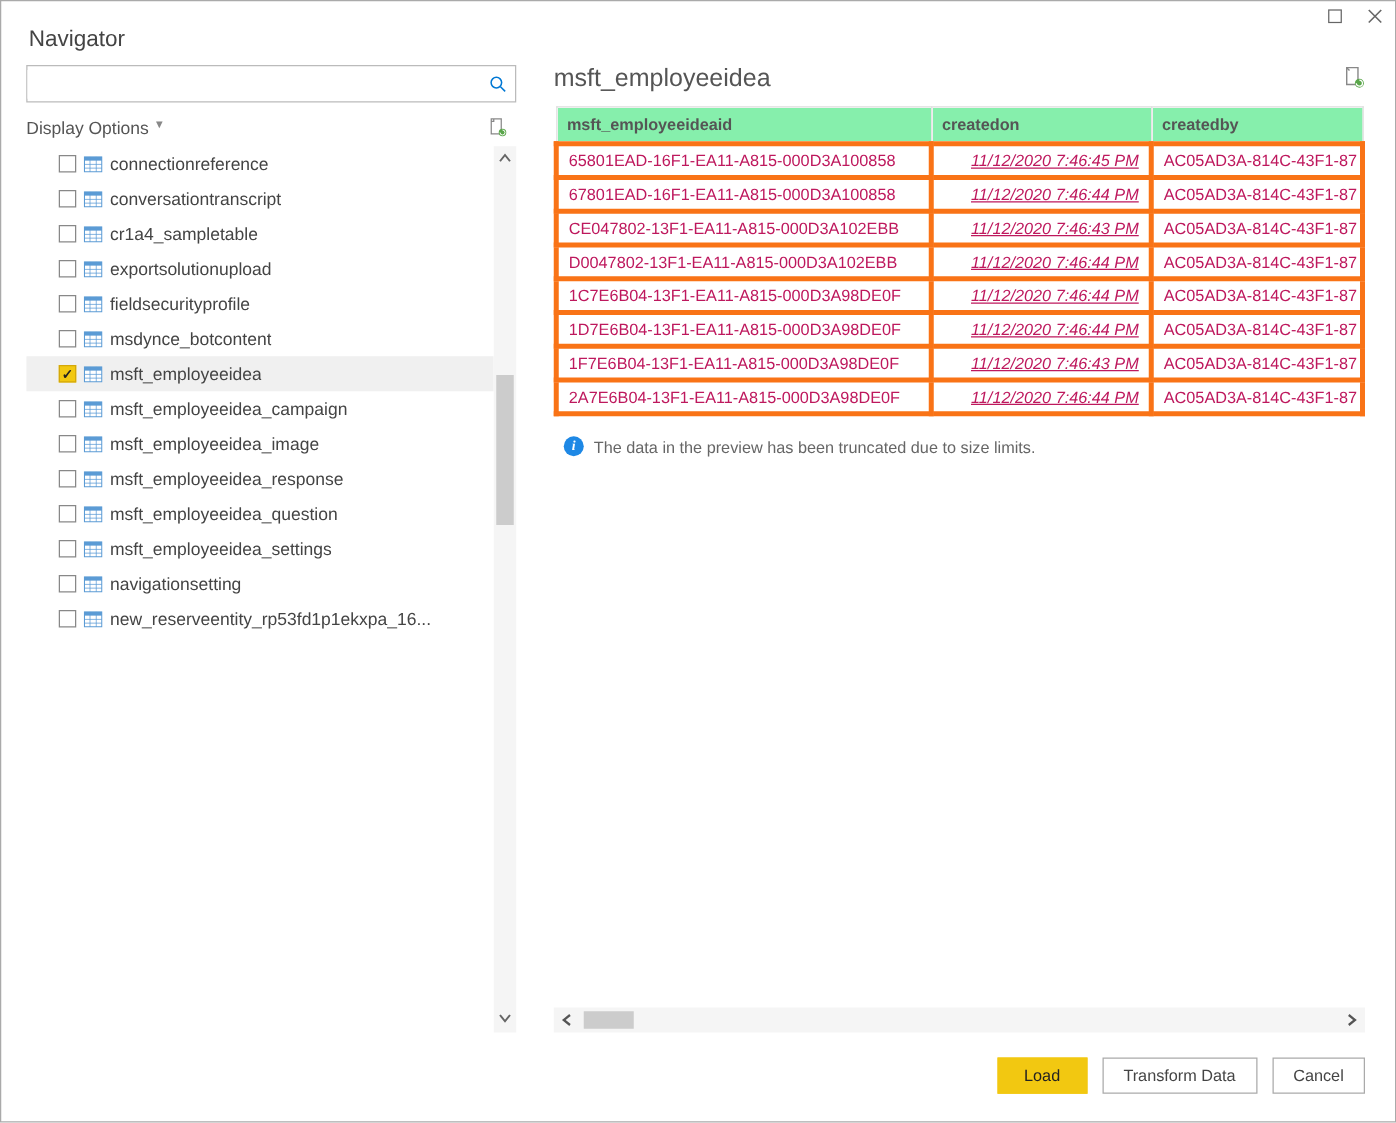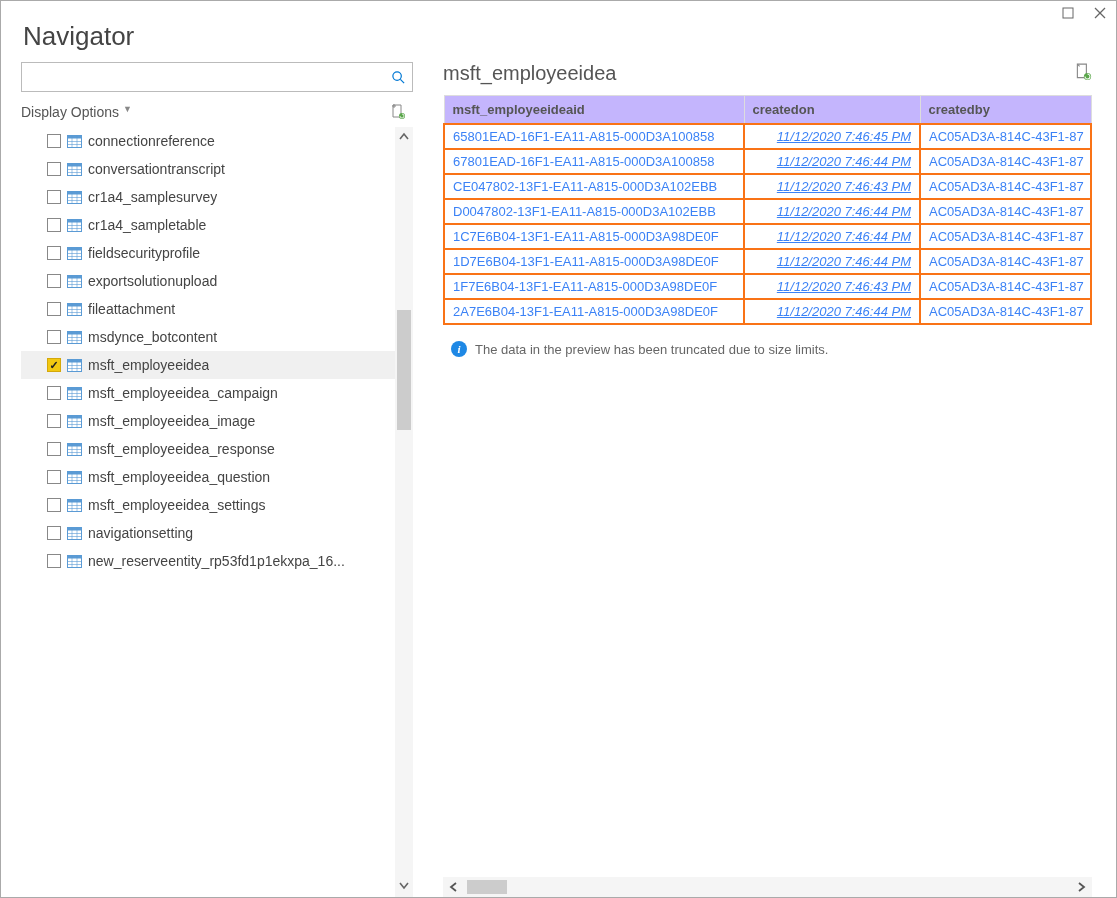--- a/index.html
+++ b/index.html
@@ -33,21 +33,21 @@
     }
     .titlebar-controls .control-btn {
       width: 16px;
       height: 16px;
       cursor: pointer;
       display: flex;
       align-items: center;
       justify-content: center;
     }
     .page-title {
-      font-size: 26px;
+      font-size: 18px;
       font-weight: 400;
       color: #444;
       padding: 20px 22px 10px 22px;
     }
     .main-content {
       display: flex;
       flex: 1;
       min-height: 0;
       padding: 0 0 0 20px;
     }
@@ -196,34 +196,34 @@
       cursor: pointer;
     }
     .preview-table {
       border-collapse: collapse;
       width: 100%;
       font-size: 13px;
       table-layout: fixed;
     }
     .preview-table th {
       text-align: left;
-      background: #c4b5fd;
+      background: #86efac;
       border: 1px solid #ddd;
       padding: 6px 8px;
       font-weight: 600;
       color: #555;
       white-space: nowrap;
       overflow: hidden;
     }
     .preview-table td {
-      border: 2px solid #f97316;
+      border: 4px solid #f97316;
       padding: 4px 8px;
       white-space: nowrap;
       overflow: hidden;
-      color: #3b82f6;
+      color: #be185d;
     }
     .preview-table td.date {
       font-style: italic;
       text-align: right;
       text-decoration: underline;
     }
     .preview-table col.c1 { width: 300px; }
     .preview-table col.c2 { width: 176px; }
     .preview-table col.c3 { width: auto; }
     .info-row {
@@ -385,77 +385,49 @@
               <span class="table-icon">
                 <svg width="15" height="13" viewBox="0 0 15 13">
                   <rect x="0.5" y="0.5" width="14" height="12" fill="#fff" stroke="#5b9bd5" stroke-width="1"></rect>
                   <rect x="0.5" y="0.5" width="14" height="3" fill="#5b9bd5"></rect>
                   <line x1="5" y1="0.5" x2="5" y2="12.5" stroke="#5b9bd5" stroke-width="0.6"></line>
                   <line x1="10" y1="0.5" x2="10" y2="12.5" stroke="#5b9bd5" stroke-width="0.6"></line>
                   <line x1="0.5" y1="6.5" x2="14.5" y2="6.5" stroke="#5b9bd5" stroke-width="0.6"></line>
                   <line x1="0.5" y1="9.5" x2="14.5" y2="9.5" stroke="#5b9bd5" stroke-width="0.6"></line>
                 </svg>
               </span>
-              <span class="tree-label">cr1a4_samplesurvey</span>
-            </div>
-            <div class="tree-item">
-              <span class="chk"></span>
-              <span class="table-icon">
-                <svg width="15" height="13" viewBox="0 0 15 13">
-                  <rect x="0.5" y="0.5" width="14" height="12" fill="#fff" stroke="#5b9bd5" stroke-width="1"></rect>
-                  <rect x="0.5" y="0.5" width="14" height="3" fill="#5b9bd5"></rect>
-                  <line x1="5" y1="0.5" x2="5" y2="12.5" stroke="#5b9bd5" stroke-width="0.6"></line>
-                  <line x1="10" y1="0.5" x2="10" y2="12.5" stroke="#5b9bd5" stroke-width="0.6"></line>
-                  <line x1="0.5" y1="6.5" x2="14.5" y2="6.5" stroke="#5b9bd5" stroke-width="0.6"></line>
-                  <line x1="0.5" y1="9.5" x2="14.5" y2="9.5" stroke="#5b9bd5" stroke-width="0.6"></line>
-                </svg>
-              </span>
               <span class="tree-label">cr1a4_sampletable</span>
             </div>
             <div class="tree-item">
               <span class="chk"></span>
               <span class="table-icon">
                 <svg width="15" height="13" viewBox="0 0 15 13">
                   <rect x="0.5" y="0.5" width="14" height="12" fill="#fff" stroke="#5b9bd5" stroke-width="1"></rect>
                   <rect x="0.5" y="0.5" width="14" height="3" fill="#5b9bd5"></rect>
                   <line x1="5" y1="0.5" x2="5" y2="12.5" stroke="#5b9bd5" stroke-width="0.6"></line>
                   <line x1="10" y1="0.5" x2="10" y2="12.5" stroke="#5b9bd5" stroke-width="0.6"></line>
                   <line x1="0.5" y1="6.5" x2="14.5" y2="6.5" stroke="#5b9bd5" stroke-width="0.6"></line>
                   <line x1="0.5" y1="9.5" x2="14.5" y2="9.5" stroke="#5b9bd5" stroke-width="0.6"></line>
                 </svg>
               </span>
+              <span class="tree-label">exportsolutionupload</span>
+            </div>
+            <div class="tree-item">
+              <span class="chk"></span>
+              <span class="table-icon">
+                <svg width="15" height="13" viewBox="0 0 15 13">
+                  <rect x="0.5" y="0.5" width="14" height="12" fill="#fff" stroke="#5b9bd5" stroke-width="1"></rect>
+                  <rect x="0.5" y="0.5" width="14" height="3" fill="#5b9bd5"></rect>
+                  <line x1="5" y1="0.5" x2="5" y2="12.5" stroke="#5b9bd5" stroke-width="0.6"></line>
+                  <line x1="10" y1="0.5" x2="10" y2="12.5" stroke="#5b9bd5" stroke-width="0.6"></line>
+                  <line x1="0.5" y1="6.5" x2="14.5" y2="6.5" stroke="#5b9bd5" stroke-width="0.6"></line>
+                  <line x1="0.5" y1="9.5" x2="14.5" y2="9.5" stroke="#5b9bd5" stroke-width="0.6"></line>
+                </svg>
+              </span>
               <span class="tree-label">fieldsecurityprofile</span>
-            </div>
-            <div class="tree-item">
-              <span class="chk"></span>
-              <span class="table-icon">
-                <svg width="15" height="13" viewBox="0 0 15 13">
-                  <rect x="0.5" y="0.5" width="14" height="12" fill="#fff" stroke="#5b9bd5" stroke-width="1"></rect>
-                  <rect x="0.5" y="0.5" width="14" height="3" fill="#5b9bd5"></rect>
-                  <line x1="5" y1="0.5" x2="5" y2="12.5" stroke="#5b9bd5" stroke-width="0.6"></line>
-                  <line x1="10" y1="0.5" x2="10" y2="12.5" stroke="#5b9bd5" stroke-width="0.6"></line>
-                  <line x1="0.5" y1="6.5" x2="14.5" y2="6.5" stroke="#5b9bd5" stroke-width="0.6"></line>
-                  <line x1="0.5" y1="9.5" x2="14.5" y2="9.5" stroke="#5b9bd5" stroke-width="0.6"></line>
-                </svg>
-              </span>
-              <span class="tree-label">exportsolutionupload</span>
-            </div>
-            <div class="tree-item">
-              <span class="chk"></span>
-              <span class="table-icon">
-                <svg width="15" height="13" viewBox="0 0 15 13">
-                  <rect x="0.5" y="0.5" width="14" height="12" fill="#fff" stroke="#5b9bd5" stroke-width="1"></rect>
-                  <rect x="0.5" y="0.5" width="14" height="3" fill="#5b9bd5"></rect>
-                  <line x1="5" y1="0.5" x2="5" y2="12.5" stroke="#5b9bd5" stroke-width="0.6"></line>
-                  <line x1="10" y1="0.5" x2="10" y2="12.5" stroke="#5b9bd5" stroke-width="0.6"></line>
-                  <line x1="0.5" y1="6.5" x2="14.5" y2="6.5" stroke="#5b9bd5" stroke-width="0.6"></line>
-                  <line x1="0.5" y1="9.5" x2="14.5" y2="9.5" stroke="#5b9bd5" stroke-width="0.6"></line>
-                </svg>
-              </span>
-              <span class="tree-label">fileattachment</span>
             </div>
             <div class="tree-item">
               <span class="chk"></span>
               <span class="table-icon">
                 <svg width="15" height="13" viewBox="0 0 15 13">
                   <rect x="0.5" y="0.5" width="14" height="12" fill="#fff" stroke="#5b9bd5" stroke-width="1"></rect>
                   <rect x="0.5" y="0.5" width="14" height="3" fill="#5b9bd5"></rect>
                   <line x1="5" y1="0.5" x2="5" y2="12.5" stroke="#5b9bd5" stroke-width="0.6"></line>
                   <line x1="10" y1="0.5" x2="10" y2="12.5" stroke="#5b9bd5" stroke-width="0.6"></line>
                   <line x1="0.5" y1="6.5" x2="14.5" y2="6.5" stroke="#5b9bd5" stroke-width="0.6"></line>
@@ -687,14 +659,19 @@
                 <path d="M3 1 L8 5 L3 9" fill="none" stroke="#555" stroke-width="1.8"></path>
               </svg>
           </div>
         </div>
       </div>
 
     </div>
 
   </div>
 
+  <div class="footer">
+    <div class="btn primary">Load</div>
+    <div class="btn">Transform Data</div>
+    <div class="btn">Cancel</div>
+  </div>
 
 </div>
 
 </body></html>

